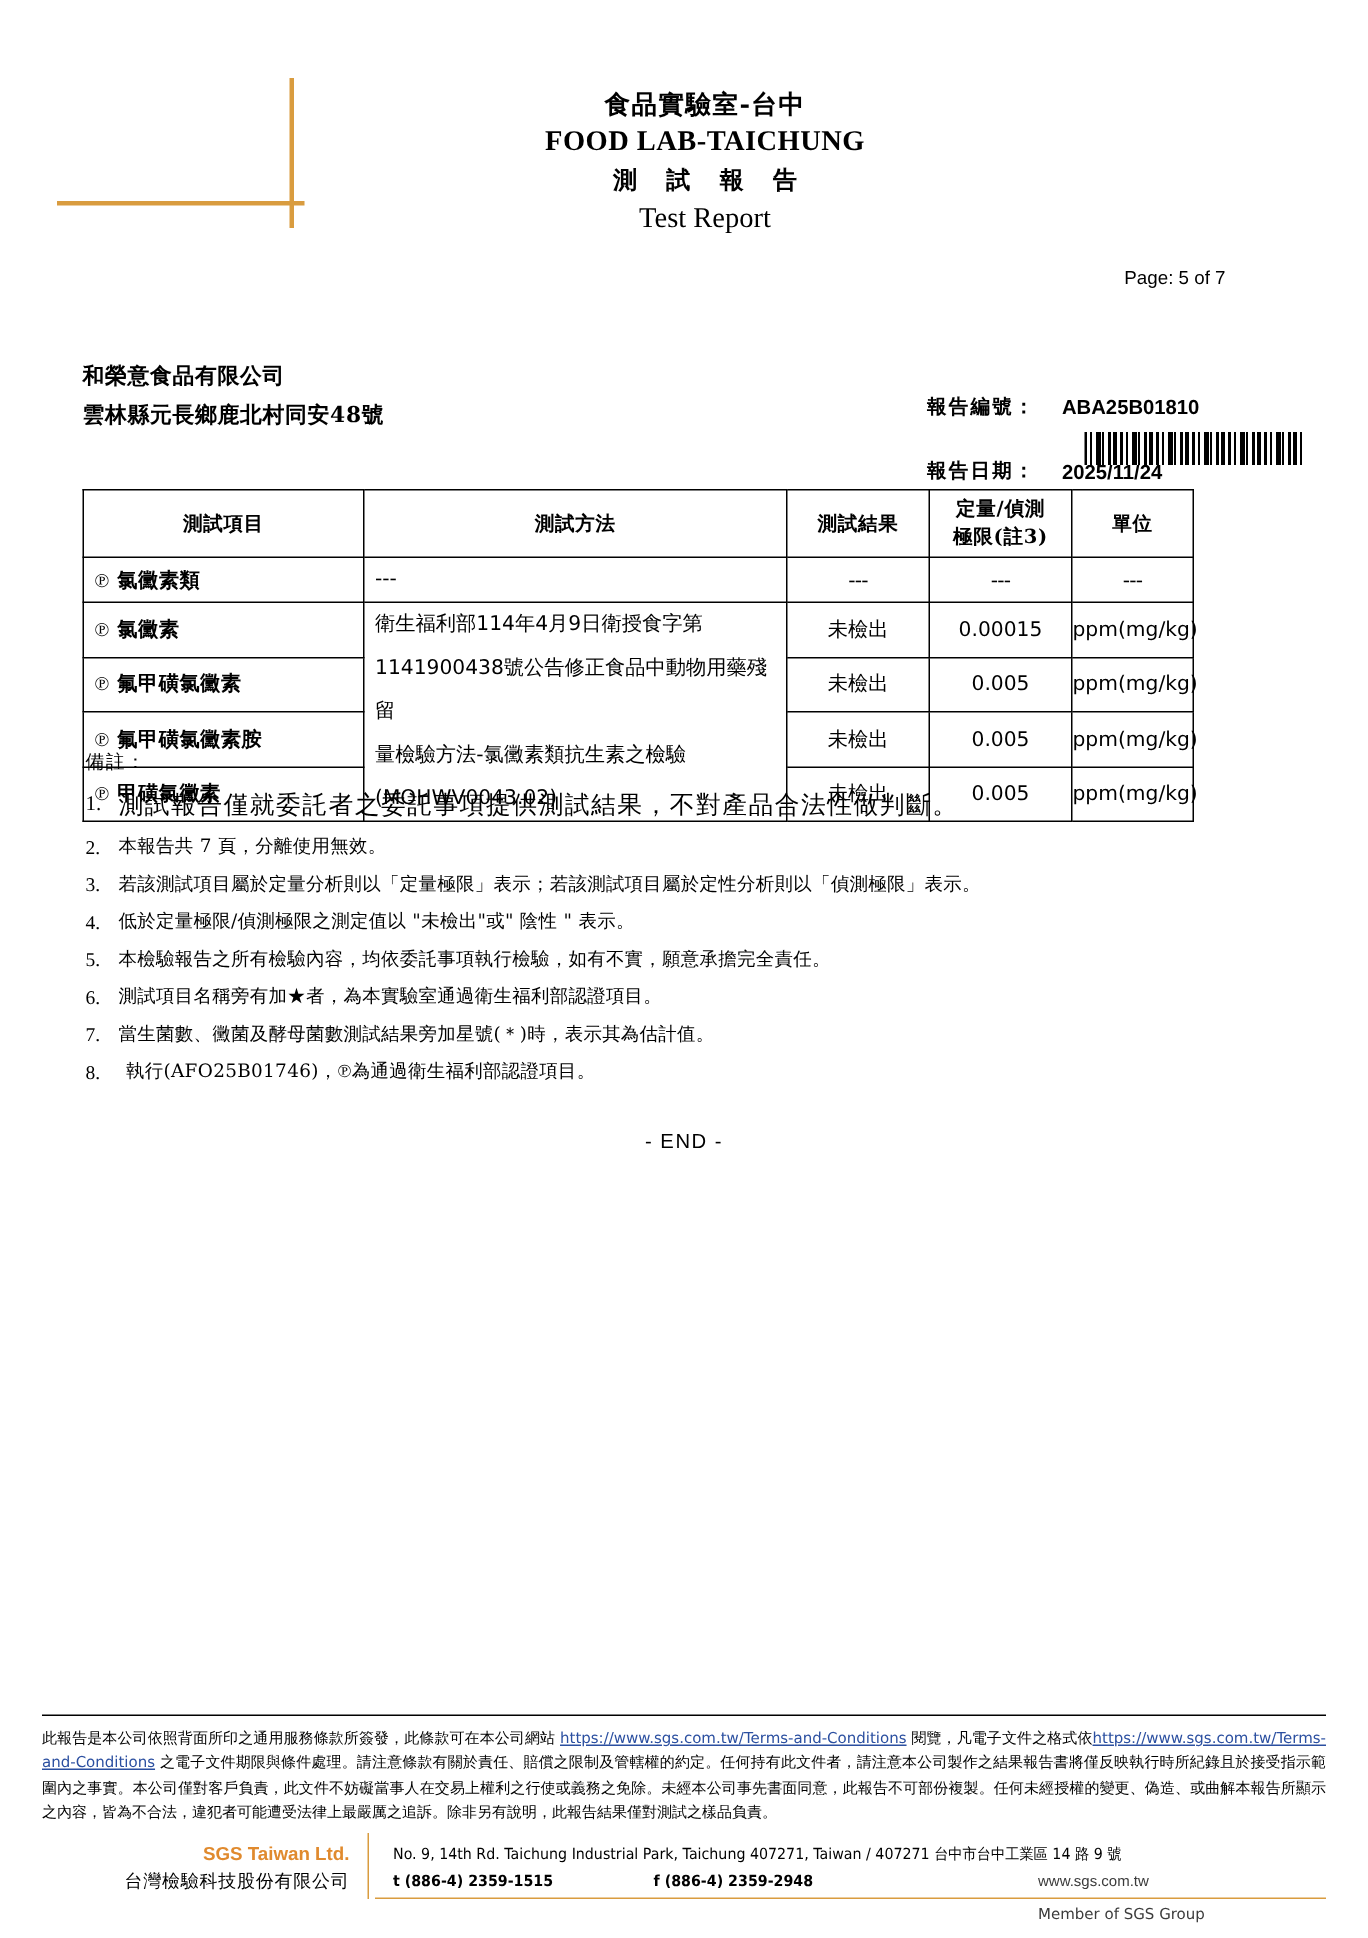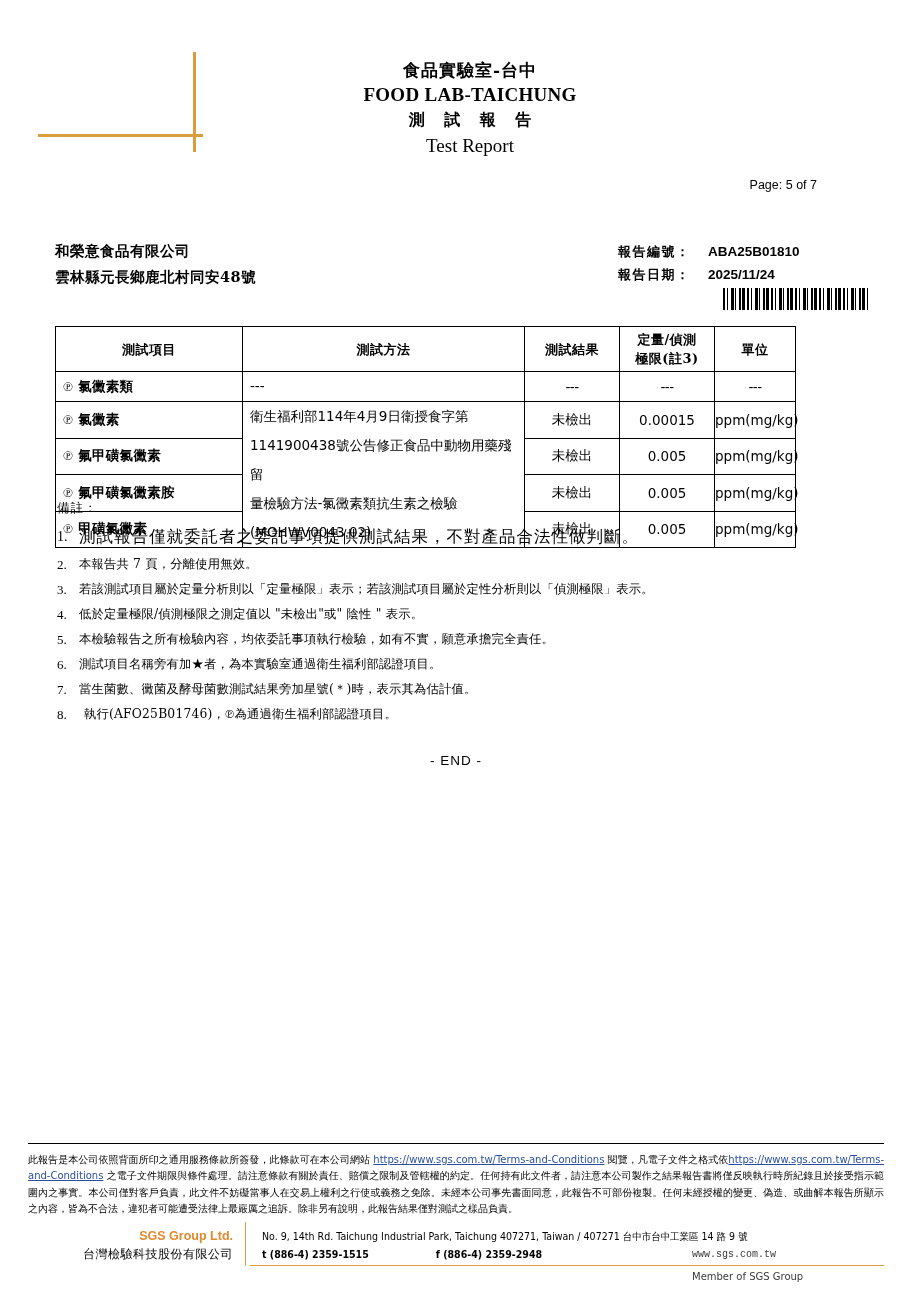--- a/index.html
+++ b/index.html
@@ -119,20 +119,21 @@
   .meta {
     position: absolute;
     left: 618px;
     top: 240px;
     font-size: 13px;
   }
   .meta-row {
     display: flex;
     align-items: center;
     line-height: 23px;
+    margin-top: 20px;
   }
   .meta-label {
     font-family: "DejaVu Serif", serif;
     font-weight: bold;
     font-size: 13px;
     letter-spacing: 1.5px;
     width: 90px;
   }
   .meta-value {
     font-family: "Liberation Sans", sans-serif;
@@ -338,21 +339,21 @@
     white-space: nowrap;
   }
   .foot-addr b { font-weight: bold; }
   .foot-phone { margin-top: 1px; }
   .foot-phone .fax { display: inline-block; margin-left: 72px; }
 
   .foot-web {
     position: absolute;
     left: 692px;
     top: 1249px;
-    font-family: Liberation Mono, monospace;
+    font-family: Liberation Sans, sans-serif;
     font-size: 10px;
     color: #3b3b3b;
   }
   .foot-web-rule {
     position: absolute;
     left: 250px;
     right: 28px;
     top: 1265px;
     height: 1px;
     background: #d99c3f;
@@ -501,21 +502,21 @@
 
   <div class="foot-rule"></div>
 
   <div class="foot-legal">
     <span>此報告是本公司依照背面所印之通用服務條款所簽發，此條款可在本公司網站 </span><a class="flink" href="#">https://www.sgs.com.tw/Terms-and-Conditions</a><span> 閱覽，凡電子文件之格式依</span><a class="flink" href="#">https://www.sgs.com.tw/Terms-and-Conditions</a><span> 之電子文件期限與條件處理。請注意條款有關於責任、賠償之限制及管轄權的約定。任何持有此文件者，請注意</span><span>本公司製作之結果報告書將僅反映執行時所紀錄且於接受指示範圍內之事實。本公司僅對客戶負責，此文件不妨礙當事人在交易上權利之行使或義務之免除。未</span><span>經本公司事先書面同意，此報告不可部份複製。任何未經授權的變更、偽造、或曲解本報告所顯示之內容，皆為不合法，違犯者可能遭受法律上最嚴厲之追訴。</span><span>除非另有說明，此報告結果僅對測試之樣品負責。</span>
   </div>
 
   <div class="foot-sep"></div>
 
   <div class="foot-left">
-    <div class="sgs-ltd">SGS Group Ltd.</div>
+    <div class="sgs-ltd">SGS Taiwan Ltd.</div>
     <div class="sgs-cn">台灣檢驗科技股份有限公司</div>
   </div>
 
   <div class="foot-addr">
     <div>No. 9, 14th Rd. Taichung Industrial Park, Taichung 407271, Taiwan /  407271  台中市台中工業區 14 路 9 號</div>
     <div class="foot-phone">
       <b>t (886-4) 2359-1515</b><b class="fax">f (886-4) 2359-2948</b>
     </div>
   </div>
 

